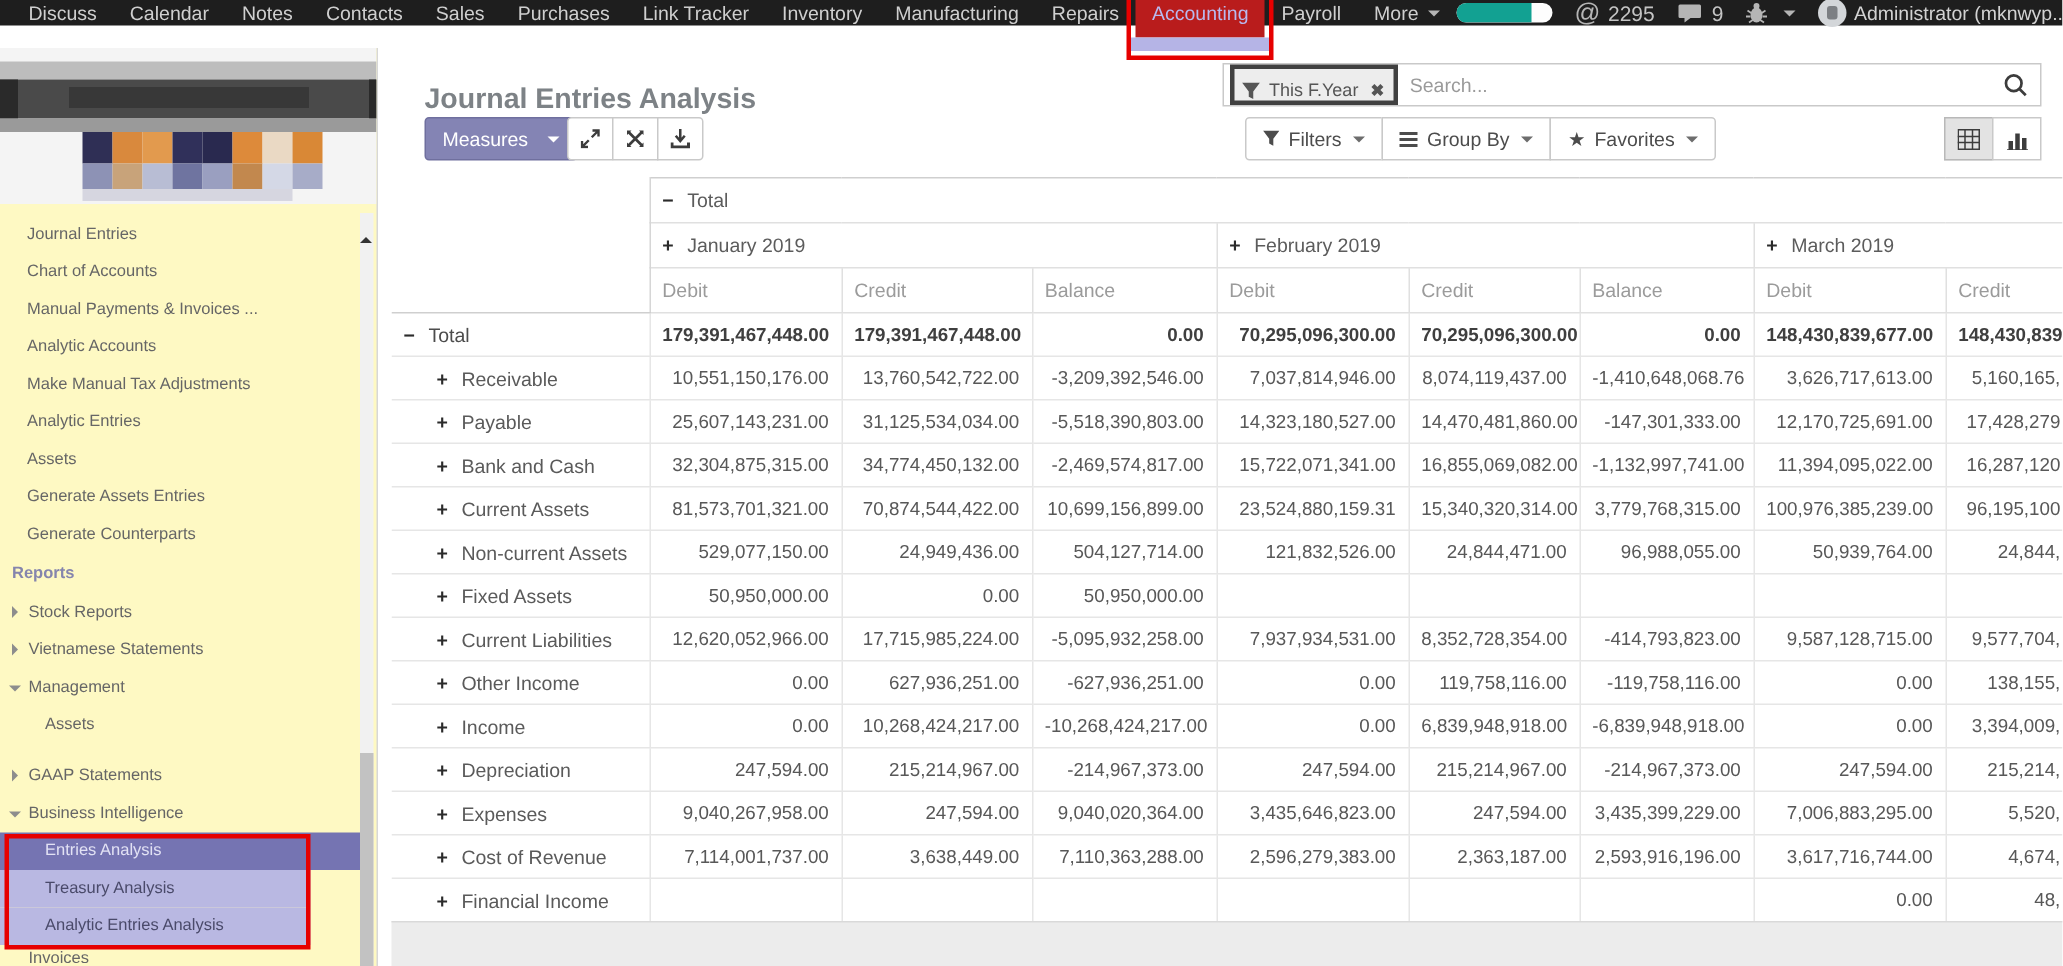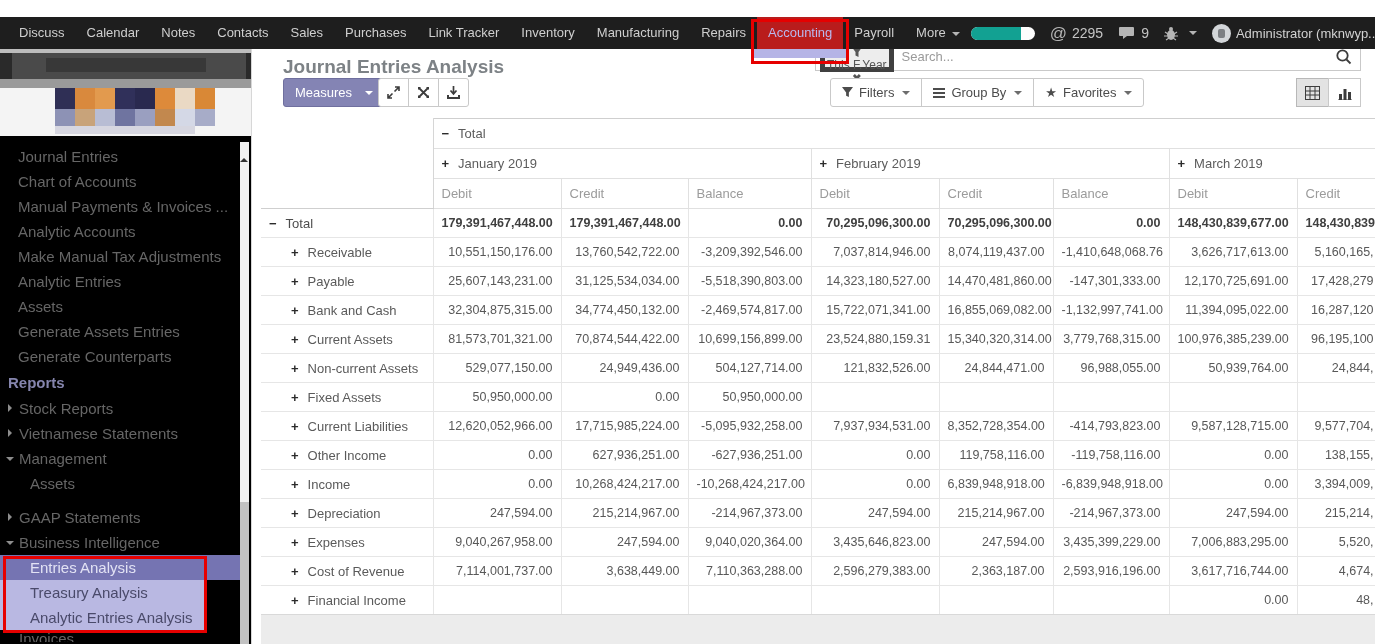--- a/index.html
+++ b/index.html
@@ -1,43 +1,43 @@
 <!DOCTYPE html>
 <html><head>
 <meta charset="utf-8">
 <style>
   html,body{margin:0;padding:0;}
   body{width:1375px;height:644px;position:relative;overflow:hidden;
        font-family:"Liberation Sans",sans-serif;background:#fff;}
 
   
-  .topbar{position:absolute;left:0;top:0;right:0;height:32px;background:#1e1e1e;
-          display:flex;align-items:center;font-size:13px;color:#cfcfcf;z-index:50;margin-top:17px;}
+  .topbar{position:absolute;left:0;top:0;right:0;height:17px;background:#1e1e1e;
+          display:flex;align-items:center;font-size:13px;color:#cfcfcf;z-index:50;}
   .nav-wrap{display:flex;align-items:center;height:32px;padding-left:8px;}
   .nav-item{padding:0 11px;line-height:32px;white-space:nowrap;cursor:pointer;position:relative;}
   .nav-item.active{background:#b91c1c;color:#b9b9ee;}
   .nav-item.active::before{content:'';position:absolute;left:-3px;right:-3px;top:32px;height:9px;
           background:#b5b4e6;}
   .nav-item.active::after{content:'';position:absolute;left:-6px;right:-6px;top:2px;height:39px;
           border:3px solid #e60000;pointer-events:none;}
   .caret{display:inline-block;width:0;height:0;border:4px solid transparent;
          border-top-color:#b5b5b5;margin-left:6px;vertical-align:middle;transform:translateY(2px);}
   .topbar-right{margin-left:auto;display:flex;align-items:center;gap:15px;padding-right:16px;}
   .pill{width:64px;height:13px;border-radius:7px;background:#fdfdfd;overflow:hidden;}
   .pill-fill{height:100%;width:78%;}
   .tb-ico{display:flex;align-items:center;gap:5px;color:#bdbdbd;cursor:pointer;}
   .at{font-size:17px;line-height:17px;color:#b5b5b5;}
   .count{font-size:14px;color:#c4c4c4;}
   .avatar{width:19px;height:19px;border-radius:50%;background:#d3d6d9;position:relative;}
   .avatar::after{content:'';position:absolute;left:6px;top:5px;width:7px;height:9px;border-radius:2px;background:#7c7f83;}
   .user-label{color:#d2d2d2;white-space:nowrap;}
 
   
-  .sidebar{position:absolute;left:0;top:32px;width:252px;bottom:0;background:#000000;
-           border-right:1px solid #d7d7d7;overflow:hidden;font-size:15px;color:#666;box-sizing:border-box;}
+  .sidebar{position:absolute;left:0;top:32px;width:252px;bottom:0;background:#fef9c3;
+           border-right:1px solid #d7d7d7;overflow:hidden;font-size:11px;color:#666;box-sizing:border-box;}
   .logo{height:104px;position:relative;overflow:hidden;background:#f4f4f4;}
   .side-menu{position:relative;padding-top:8px;}
   .side-item{height:25px;line-height:25px;padding-left:18px;cursor:pointer;white-space:nowrap;}
   .side-heading{height:27px;line-height:27px;padding-left:8px;font-weight:bold;color:#8585ad;}
   .tree-parent{height:25px;line-height:25px;padding-left:19px;position:relative;cursor:pointer;white-space:nowrap;}
   .tree-parent.gap{margin-top:9px;}
   .tree-parent .arrow{position:absolute;left:6px;top:8px;width:0;height:0;border:4px solid transparent;}
   .tree-parent.collapsed .arrow{border-left-color:#8d8d8d;left:8px;top:8px;}
   .tree-parent.expanded .arrow{border-top-color:#8d8d8d;top:11px;}
   .tree-child{height:25px;line-height:25px;padding-left:30px;cursor:pointer;white-space:nowrap;box-sizing:border-box;}
@@ -48,22 +48,22 @@
                 box-sizing:border-box;z-index:6;pointer-events:none;}
   .sb-track{position:absolute;right:2px;top:110px;bottom:0;width:9px;background:#f1f1f1;}
   .sb-arrow{position:absolute;right:3px;top:122px;width:0;height:0;border:4px solid transparent;border-bottom-color:#333;cursor:pointer;}
   .sb-thumb{position:absolute;right:2px;top:470px;width:9px;height:142px;background:#c2c2c2;cursor:pointer;}
 
   
   .main{position:absolute;left:261px;top:32px;right:0;bottom:0;background:#fff;}
   .page-title{position:absolute;left:22px;top:11px;font-size:19px;color:#7d8286;}
   .search-box{position:absolute;top:10px;right:14px;width:546px;height:29px;background:#fff;
               border:1px solid #c9c9c9;display:flex;align-items:center;box-sizing:border-box;}
-  .facet{display:flex;align-items:center;margin-left:4px;height:21px;border:5px solid #404040;
-         background:#ededed;font-size:12px;color:#555;cursor:pointer;flex-direction:column;}
+  .facet{display:flex;align-items:flex-end;margin-left:4px;height:21px;border:3px solid #404040;
+         background:#ededed;font-size:12px;color:#555;cursor:pointer;}
   .facet .f-ico{padding:0 4px 0 5px;display:flex;}
   .facet .f-label{padding:0 2px;}
   .facet .f-x{padding:0 6px;font-weight:bold;color:#555;font-size:11px;cursor:pointer;}
   .search-input{flex:1;border:none;outline:none;font-size:13px;color:#777;padding:0 8px;background:transparent;}
   .search-input::placeholder{color:#9a9a9a;}
   .mag{margin-right:8px;display:flex;cursor:pointer;}
 
   .btn{height:29px;box-sizing:border-box;border:1px solid #c9c9c9;background:#fff;color:#4c4c4c;
        font-size:13px;display:flex;align-items:center;padding:0 11px;cursor:pointer;}
   .measures-btn{position:absolute;left:22px;top:46px;background:#8484b4;border-color:#6f6f9e;

